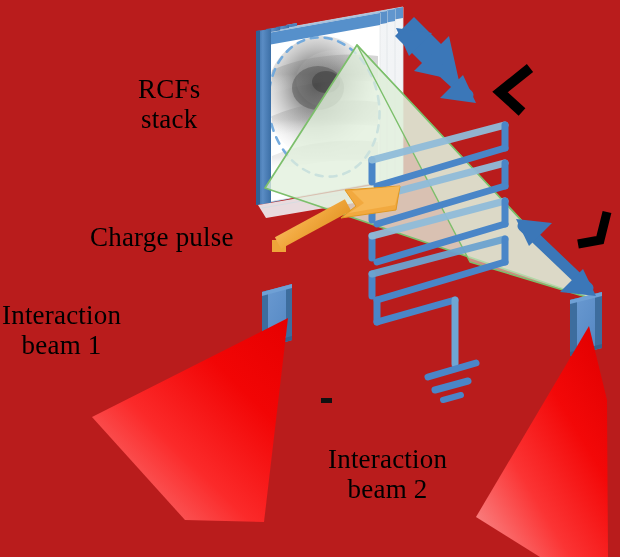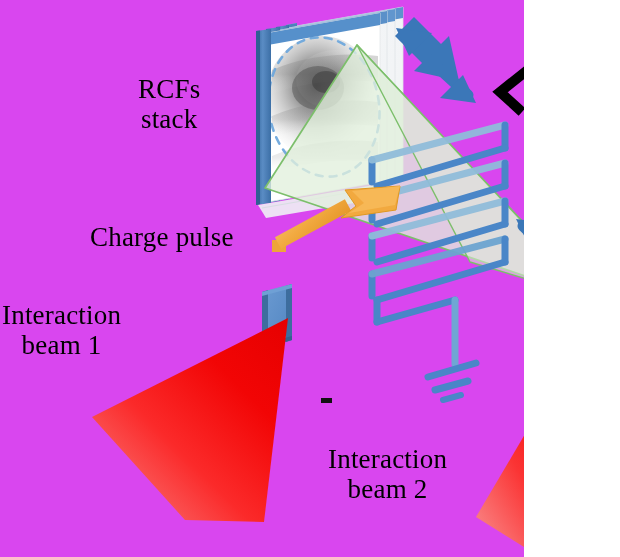--- a/index.html
+++ b/index.html
@@ -5,23 +5,23 @@
   html, body {
     margin: 0;
     padding: 0;
     background: #ffffff;
   }
   body {
     font-family: "Liberation Serif", "DejaVu Serif", serif;
   }
   #figure {
     position: relative;
-    width: 524px;
+    width: 620px;
     height: 557px;
-    background: #d946ef;
+    background: #b91c1c;
     overflow: hidden;
   }
   #figure svg.layer {
     position: absolute;
     left: 0;
     top: 0;
     width: 620px;
     height: 557px;
   }
   .label {

